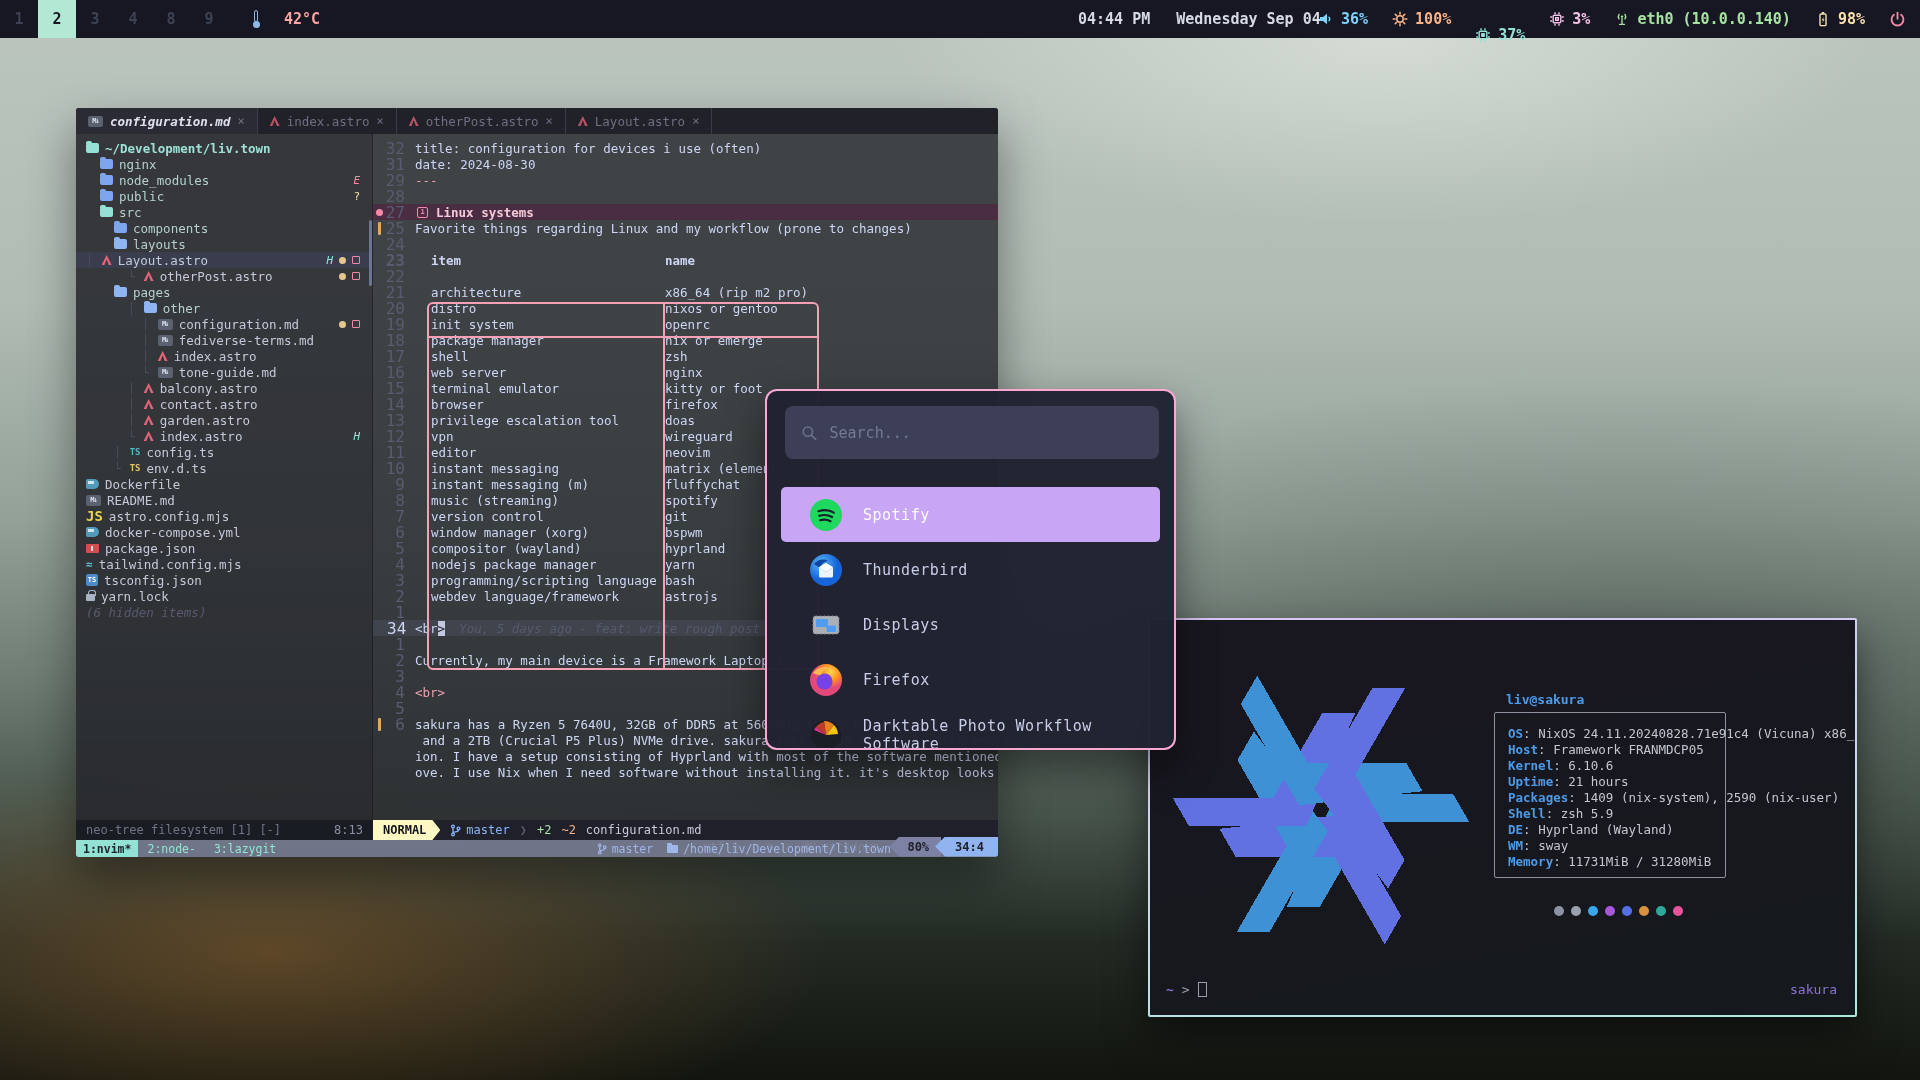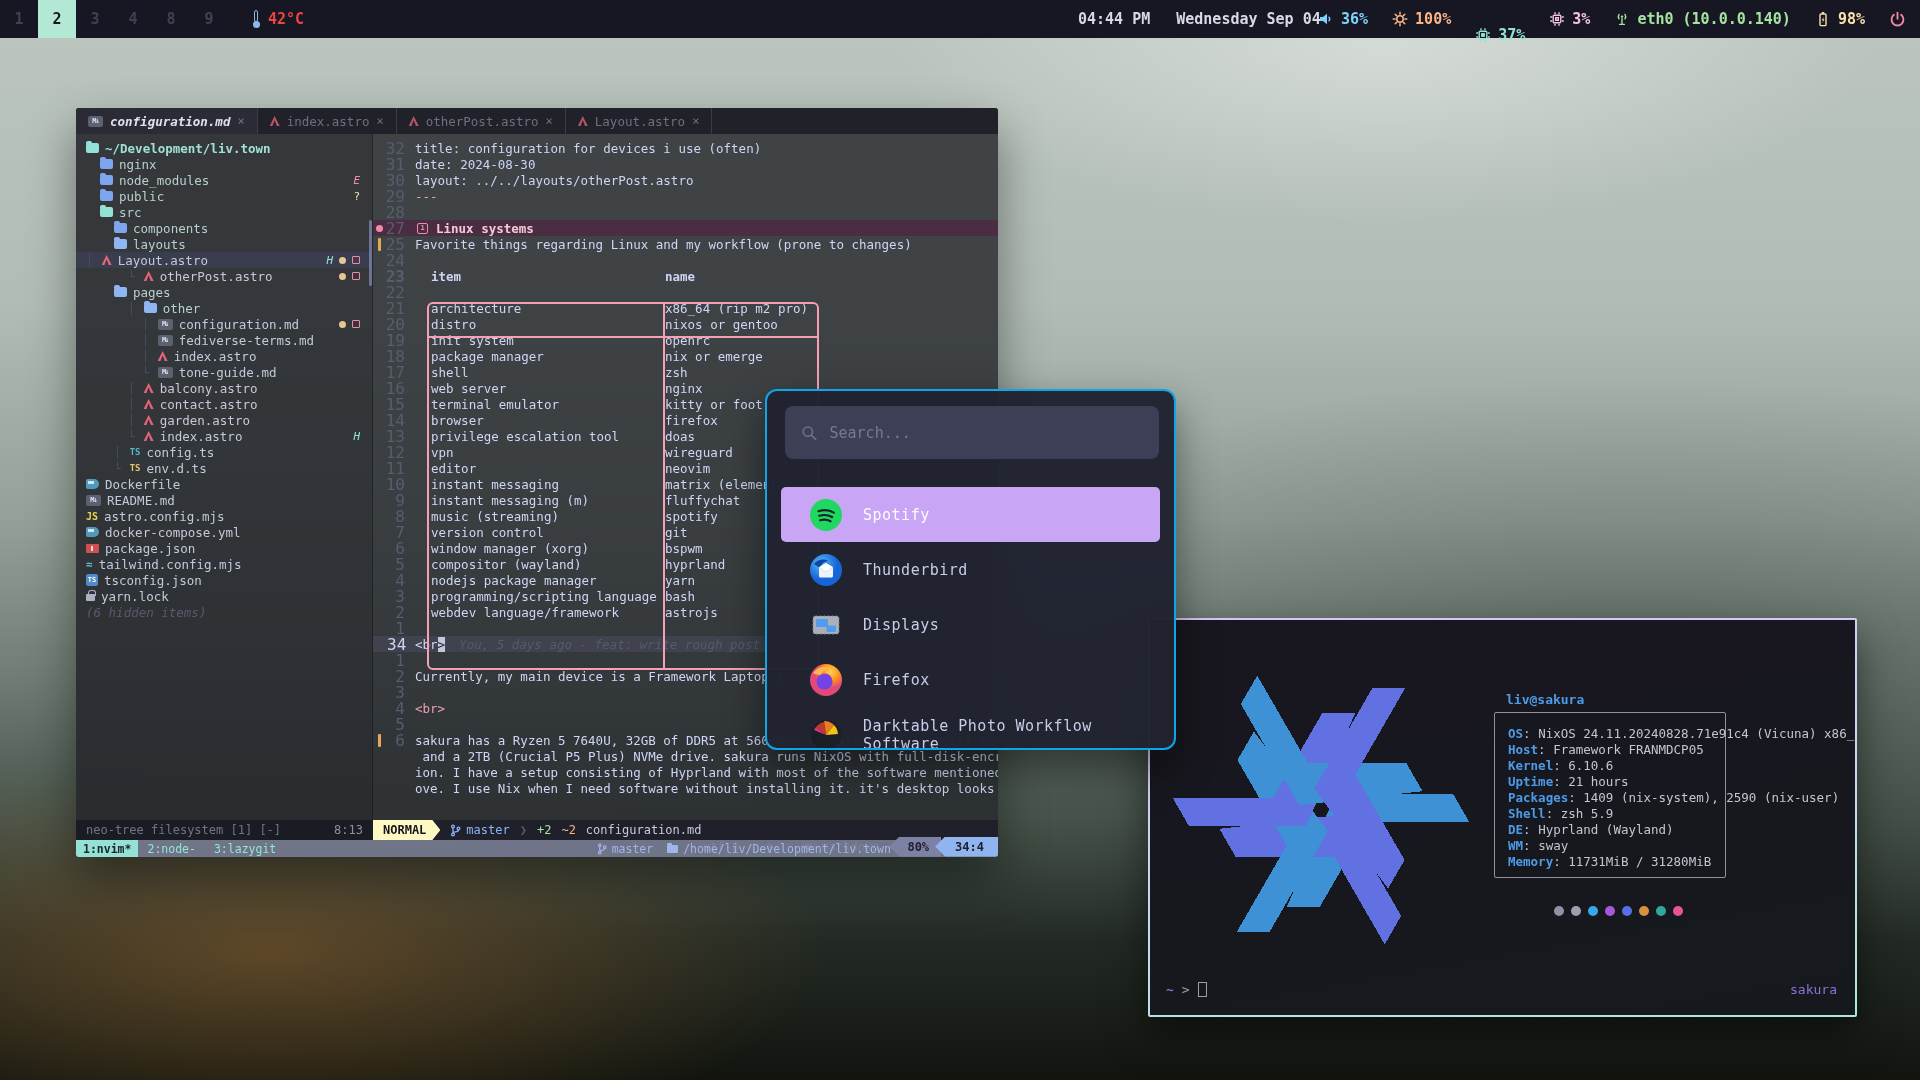--- a/index.html
+++ b/index.html
@@ -13,21 +13,21 @@
       linear-gradient(180deg,#bcc6bf 0%,#b0bcb4 28%,#93a198 48%,#6e7c73 63%,#46534a 76%,#232a24 87%,#12150f 100%);
     position:relative;
   }
 
   
   #topbar { position:absolute; left:0; top:0; width:1920px; height:38px;
     background:#161722; display:flex; align-items:center; color:#cdd6f4; z-index:50; }
   .ws { width:38px; height:38px; display:flex; align-items:center; justify-content:center;
     font-size:15px; font-weight:bold; color:#3d4254; cursor:default; }
   .ws.active { background:#b2e8d4; color:#161722; }
-  .temp { display:flex; align-items:center; gap:8px; margin-left:24px; color:#ef4444; font-size:15px; font-weight:bold; }
+  .temp { display:flex; align-items:center; gap:24px; margin-left:24px; color:#fca5a5; font-size:15px; font-weight:bold; }
   .thermo { width:8px; height:18px; position:relative; }
   .thermo .stem { position:absolute; left:2px; top:0; width:4px; height:12px; border:1.5px solid #8ab9e8; border-radius:3px; }
   .thermo .bulb { position:absolute; left:0.5px; bottom:0; width:7px; height:7px; border-radius:50%; background:#8ab9e8; }
   #clock { position:absolute; left:1078px; top:0; height:38px; display:flex; align-items:center; gap:26px;
     font-size:15px; font-weight:bold; color:#d6dae6; }
   #sysmods { position:absolute; right:14px; top:0; height:38px; display:flex; align-items:center; gap:24px; font-size:15px; font-weight:bold; }
   .mod { display:flex; align-items:center; gap:7px; }
   .mod svg { display:block; }
   .c-vol  { color:#7dd3fc; } .c-bri { color:#fab387; } .c-cpu { color:#94e2d5;margin-top:32px; }
   .c-mem  { color:#f5c2e7; } .c-net { color:#a6e3a1; } .c-bat { color:#f9e2af; } .c-pow { color:#f38ba8; }
@@ -68,21 +68,21 @@
   .bg-h { color:#94e2d5; font-size:11px; font-style:italic; }
   .b-dot { width:7px; height:7px; border-radius:50%; background:#e5c890; }
   .b-sq { width:8px; height:8px; border:1.5px solid #f38ba8; border-radius:1px; }
   .f-ic { width:13px; height:10px; background:#7ea6f0; border-radius:2px; position:relative; flex:none; }
   .f-ic::before { content:""; position:absolute; left:0; top:-2px; width:6px; height:3px; background:inherit; border-radius:2px 2px 0 0; }
   .f-ic.open { background:#8fb6f2; }
   .f-ic.root { background:#94e2d5; }
   .ic-ts { font-size:9px; font-weight:bold; color:#53b8c4; flex:none; }
   .ic-ts.yellow { color:#e8c26a; }
   .ic-tsbox { display:inline-flex; align-items:center; justify-content:center; width:12px; height:12px; background:#4e8cc9; color:#fff; font-size:7px; font-weight:bold; border-radius:2px; flex:none; }
-  .ic-js { font-size:10px; font-weight:bold; color:#e8d44d; flex:none; }
+  .ic-js { font-size:14px; font-weight:bold; color:#e8d44d; flex:none; }
   .ic-docker { width:13px; height:10px; background:#519aba; border-radius:2px 6px 6px 2px; position:relative; flex:none; }
   .ic-docker::before { content:""; position:absolute; left:2px; top:2px; width:6px; height:3px; background:#cfe7f2; }
   .ic-npm { width:13px; height:9px; background:#d05050; border-radius:1px; position:relative; flex:none; }
   .ic-npm::before { content:""; position:absolute; left:5px; top:2px; width:2px; height:5px; background:#f3d7d7; }
   .ic-tw { font-size:11px; font-weight:bold; color:#5ec8d8; flex:none; }
   .ic-lock { width:9px; height:7px; background:#aab3c4; border-radius:1px; position:relative; margin-top:3px; flex:none; }
   .ic-lock::before { content:""; position:absolute; left:1.5px; top:-4px; width:6px; height:5px; border:1.5px solid #aab3c4; border-bottom:none; border-radius:3px 3px 0 0; }
   #treescroll { position:absolute; right:0; top:86px; width:3px; height:66px; background:rgba(180,190,254,.45); border-radius:2px; }
 
   
@@ -134,21 +134,21 @@
     font-size:11.5px; color:#3d4152; }
   .tm-w1 { background:#94e2d5; color:#23242e; font-weight:bold; padding:0 7px; height:100%; display:flex; align-items:center; }
   .tm-w { color:#8fe8d2; padding:0 9px; }
   #tm-right { margin-left:auto; display:flex; align-items:center; gap:14px; padding-right:10px; color:#9fb6e8; }
   #tm-right .grp { display:flex; align-items:center; gap:5px; }
   .mini-folder { width:11px; height:8px; background:#9fb6e8; border-radius:1px; position:relative; display:inline-block; }
   .mini-folder::before { content:""; position:absolute; left:0; top:-2px; width:5px; height:2px; background:inherit; border-radius:1px 1px 0 0; }
 
   
   #launcher { position:absolute; left:765px; top:389px; width:411px; height:361px; z-index:40;
-    background:rgba(33,35,49,.98); border:2px solid #0ea5e9; border-radius:12px; overflow:hidden;
+    background:rgba(33,35,49,.98); border:2px solid #f9a8d4; border-radius:12px; overflow:hidden;
     box-shadow:0 18px 40px rgba(0,0,0,.45); }
   #searchbox { position:absolute; left:18px; top:15px; width:374px; height:53px; background:#3c3f55;
     border-radius:8px; display:flex; align-items:center; padding:0 16px; gap:12px; }
   #searchbox input { background:transparent; border:none; outline:none; color:#c8cde8; font-size:15px;
     font-family:inherit; width:100%; }
   #searchbox input::placeholder { color:#757b93; }
   #applist { position:absolute; left:0; top:96px; right:0; bottom:0; overflow:hidden; }
   .app { height:55px; display:flex; align-items:center; gap:20px; padding-left:28px; margin:0 14px; border-radius:5px; }
   .app .alabel { font-size:15px; color:#c8cde8; letter-spacing:.5px; }
   .app.sel { background:#c9a5f5; }
@@ -419,21 +419,20 @@
         </div>
       <div class="trow dim">
           <span class="tlabel">(6 hidden items)</span>
         </div>
       <div id="treescroll"></div>
     </div>
 
     <div id="ebuf">
       <div class="ln"><span class="sign"></span><span class="gut">32</span><span>title: configuration for devices i use (often)</span></div>
       <div class="ln"><span class="sign"></span><span class="gut">31</span><span>date: 2024-08-30</span></div>
-      <div class="ln"><span class="sign"></span><span class="gut">30</span><span>layout: ../../layouts/otherPost.astro</span></div>
       <div class="ln"><span class="sign"></span><span class="gut">29</span><span class="pinktag">---</span></div>
       <div class="ln"><span class="sign"></span><span class="gut">28</span><span></span></div>
       <div class="ln hrow"><span class="sign"><span class="mark-dot"></span></span><span class="gut">27</span><span class="hicon"></span><span class="htext">Linux systems</span></div>
       <div class="ln"><span class="sign"><span class="mark-bar"></span></span><span class="gut">25</span><span>Favorite things regarding Linux and my workflow (prone to changes)</span></div>
 
       <div class="ln"><span class="sign"></span><span class="gut">24</span></div>
       <div class="ln thead"><span class="sign"></span><span class="gut">23</span><span class="tcell1">item</span><span class="tcell2">name</span></div>
       <div class="ln"><span class="sign"></span><span class="gut">22</span></div>
 
       <div class="ln"><span class="sign"></span><span class="gut">21</span><span class="tcell1">architecture</span><span class="tcell2">x86_64 (rip m2 pro)</span></div>

